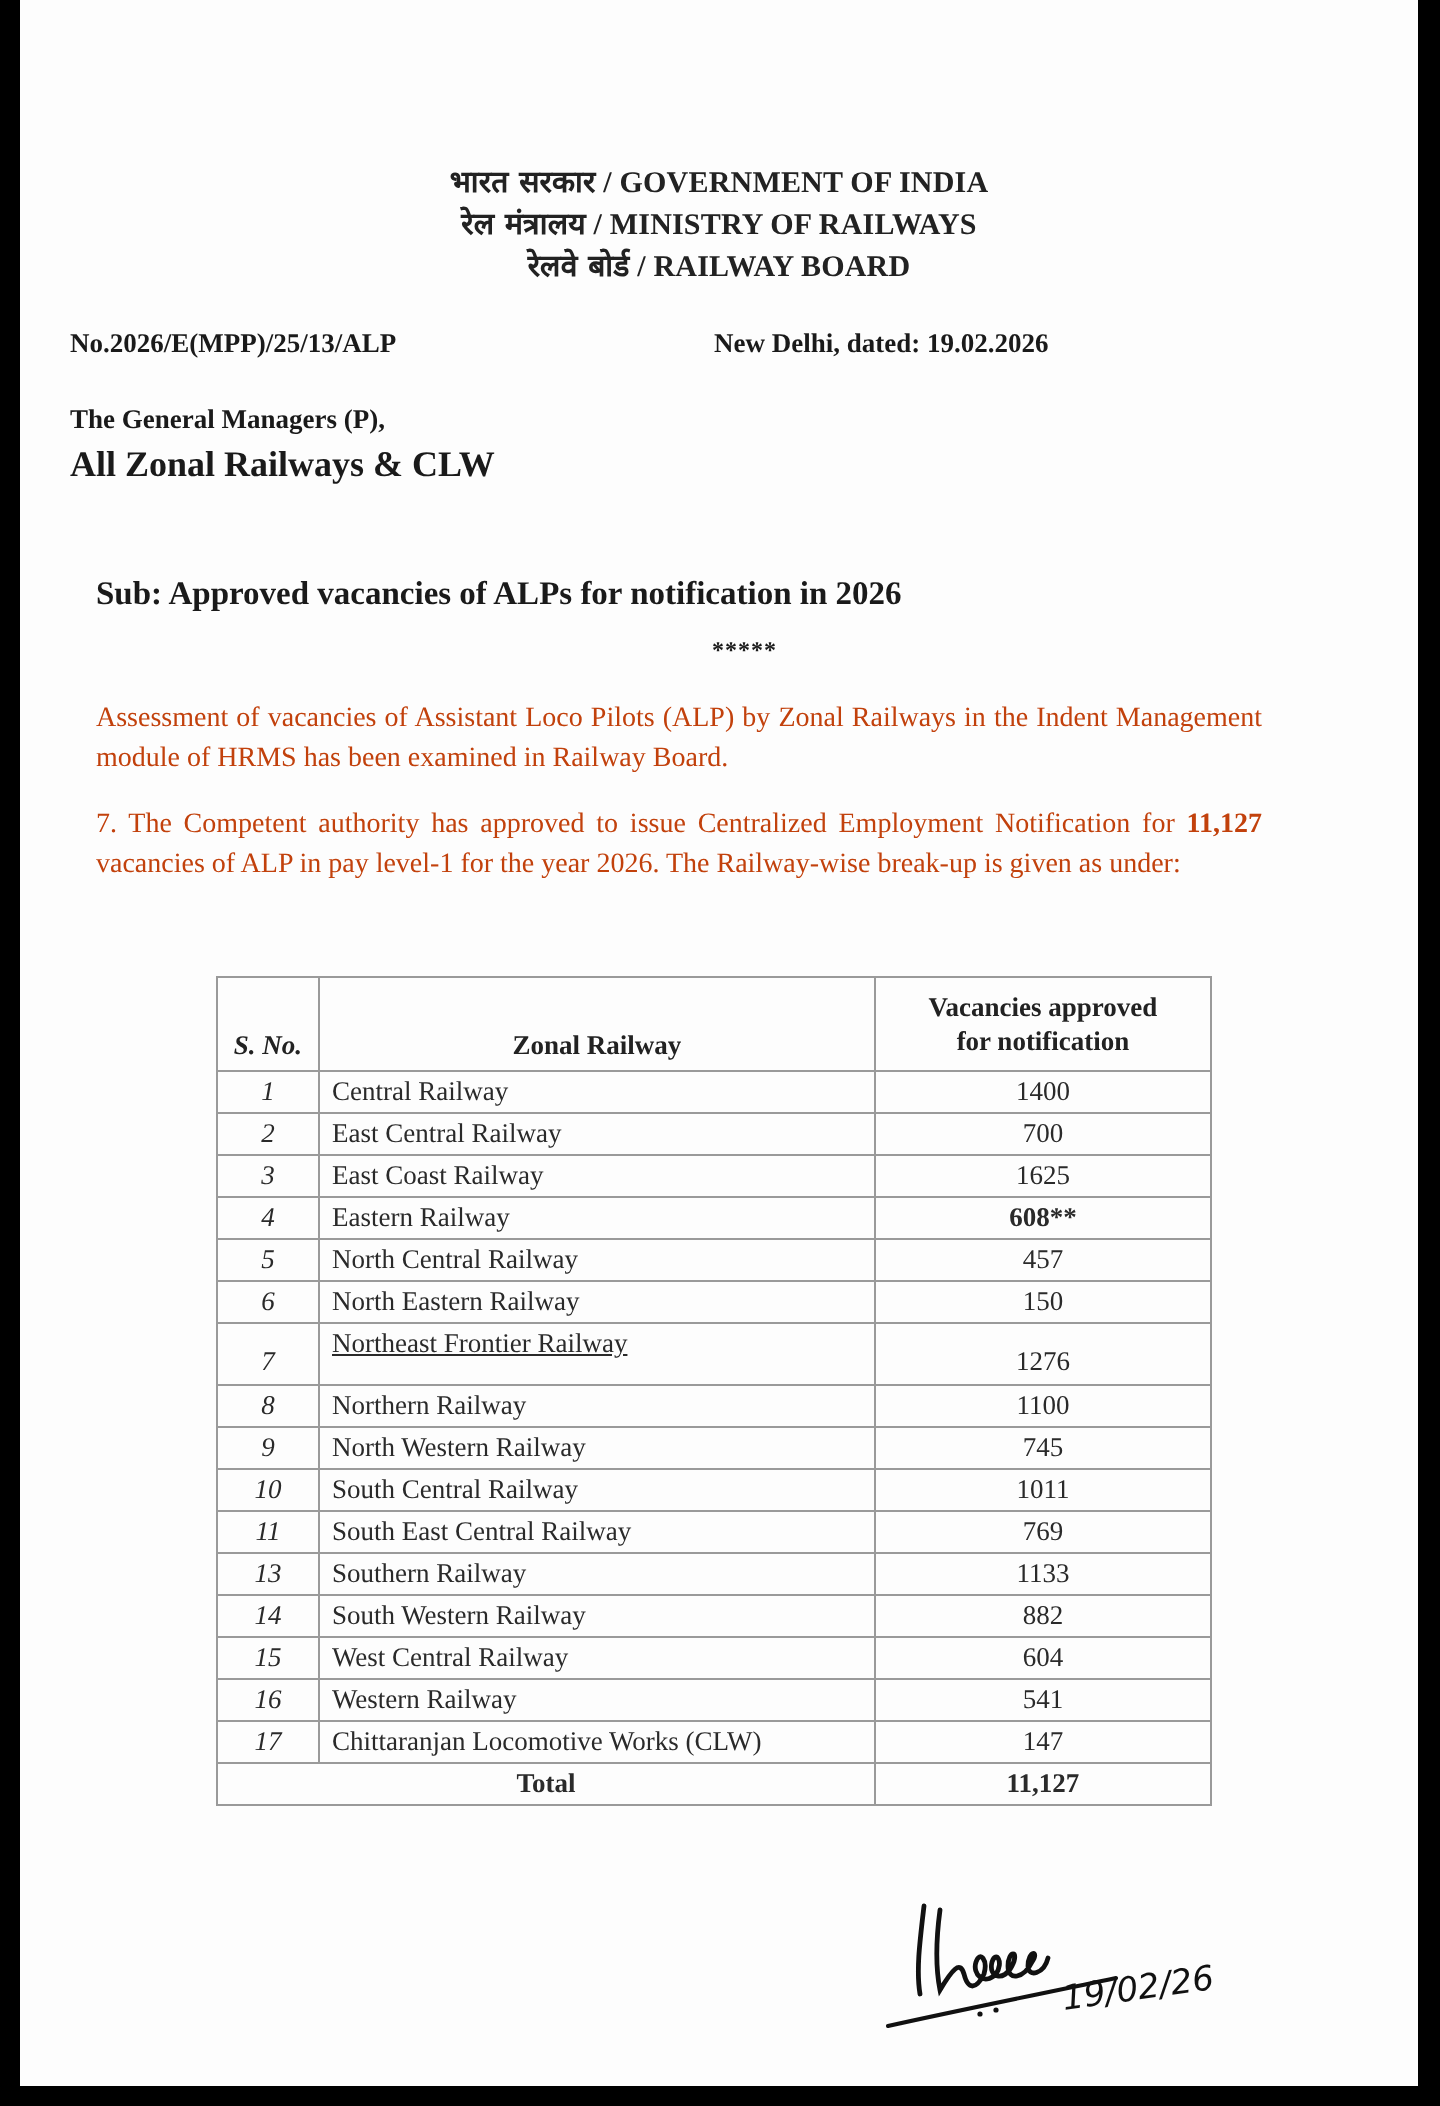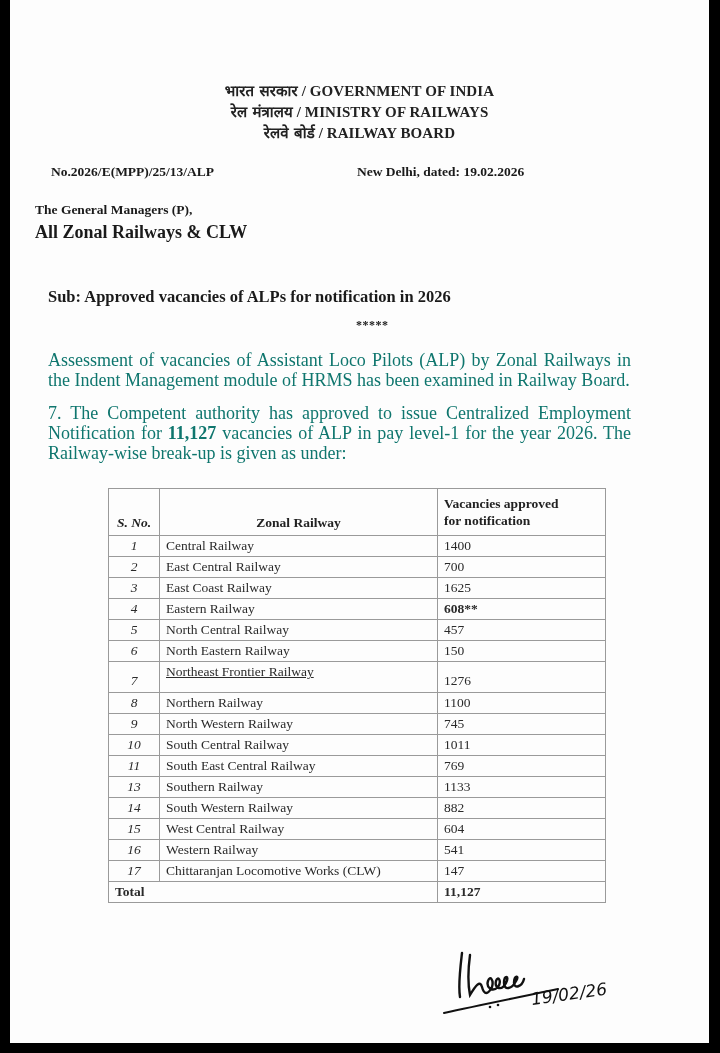--- a/index.html
+++ b/index.html
@@ -10,38 +10,38 @@
       color: #1a1a1a;
     }
     .paper {
       position: absolute; left: 10px; top: 0; width: 699px; height: 1043px;
       background: #fdfdfd;
     }
     .abs { position: absolute; }
     .hdr { left: 0; width: 699px; text-align: center; font-weight: bold; font-size: 15px; color: #222; letter-spacing: 0.1px; }
     .hdr .hi { font-family: "DejaVu Sans", sans-serif; font-size: 15px; font-weight: bold; }
     .bold { font-weight: bold; }
-    .ref { left: 25px; top: 164px; font-size: 13.5px; font-weight: bold; margin-left: 16px; }
+    .ref { left: 25px; top: 164px; font-size: 13.5px; font-weight: bold; }
     .date { left: 347px; top: 164px; font-size: 13.5px; font-weight: bold; }
     .to1 { left: 25px; top: 202px; font-size: 13.5px; font-weight: bold; }
     .to2 { left: 25px; top: 222px; font-size: 18px; font-weight: bold; }
     .sub { left: 38px; top: 287px; font-size: 16.5px; font-weight: bold; }
     .stars { left: 346px; top: 318px; font-size: 12px; font-weight: bold; letter-spacing: 0.5px; }
-    .para { left: 38px; width: 583px; font-size: 18px; line-height: 20px; text-align: justify; color: #0f766e; }
+    .para { left: 38px; width: 583px; font-size: 14px; line-height: 20px; text-align: justify; color: #c2410c; }
     .p1 { top: 350px; }
     .p2 { top: 403px; }
     table.vac {
       position: absolute; left: 98px; top: 488px; width: 498px;
       border-collapse: collapse; font-size: 13.5px; color: #2a2a2a;
     }
     table.vac td, table.vac th { border: 1px solid #9a9a9a; padding: 0 6px; height: 20px; line-height: 20px; }
     table.vac th { font-weight: bold; color: #222; height: 42px; line-height: 17px; }
     .c1 { width: 38px; text-align: center; font-style: italic; }
     .c2 { width: 265px; text-align: left; }
-    .c3 { text-align: left; }
+    .c3 { text-align: center; }
     .th-sno { vertical-align: bottom; padding-bottom: 4px !important; }
     .th-zr { vertical-align: bottom; padding-bottom: 4px !important; text-align: center; }
     tr.tall td { height: 30px; }
     tr.tall td.c2 { vertical-align: top; line-height: 20px; text-decoration: underline; }
     tr.tall td.c3, tr.tall td.c1 { vertical-align: bottom; line-height: 22px; }
     .total td { font-weight: bold; }
     .sig { left: 430px; top: 935px; width: 190px; height: 90px; }
   </style>
 </head>
 <body>

